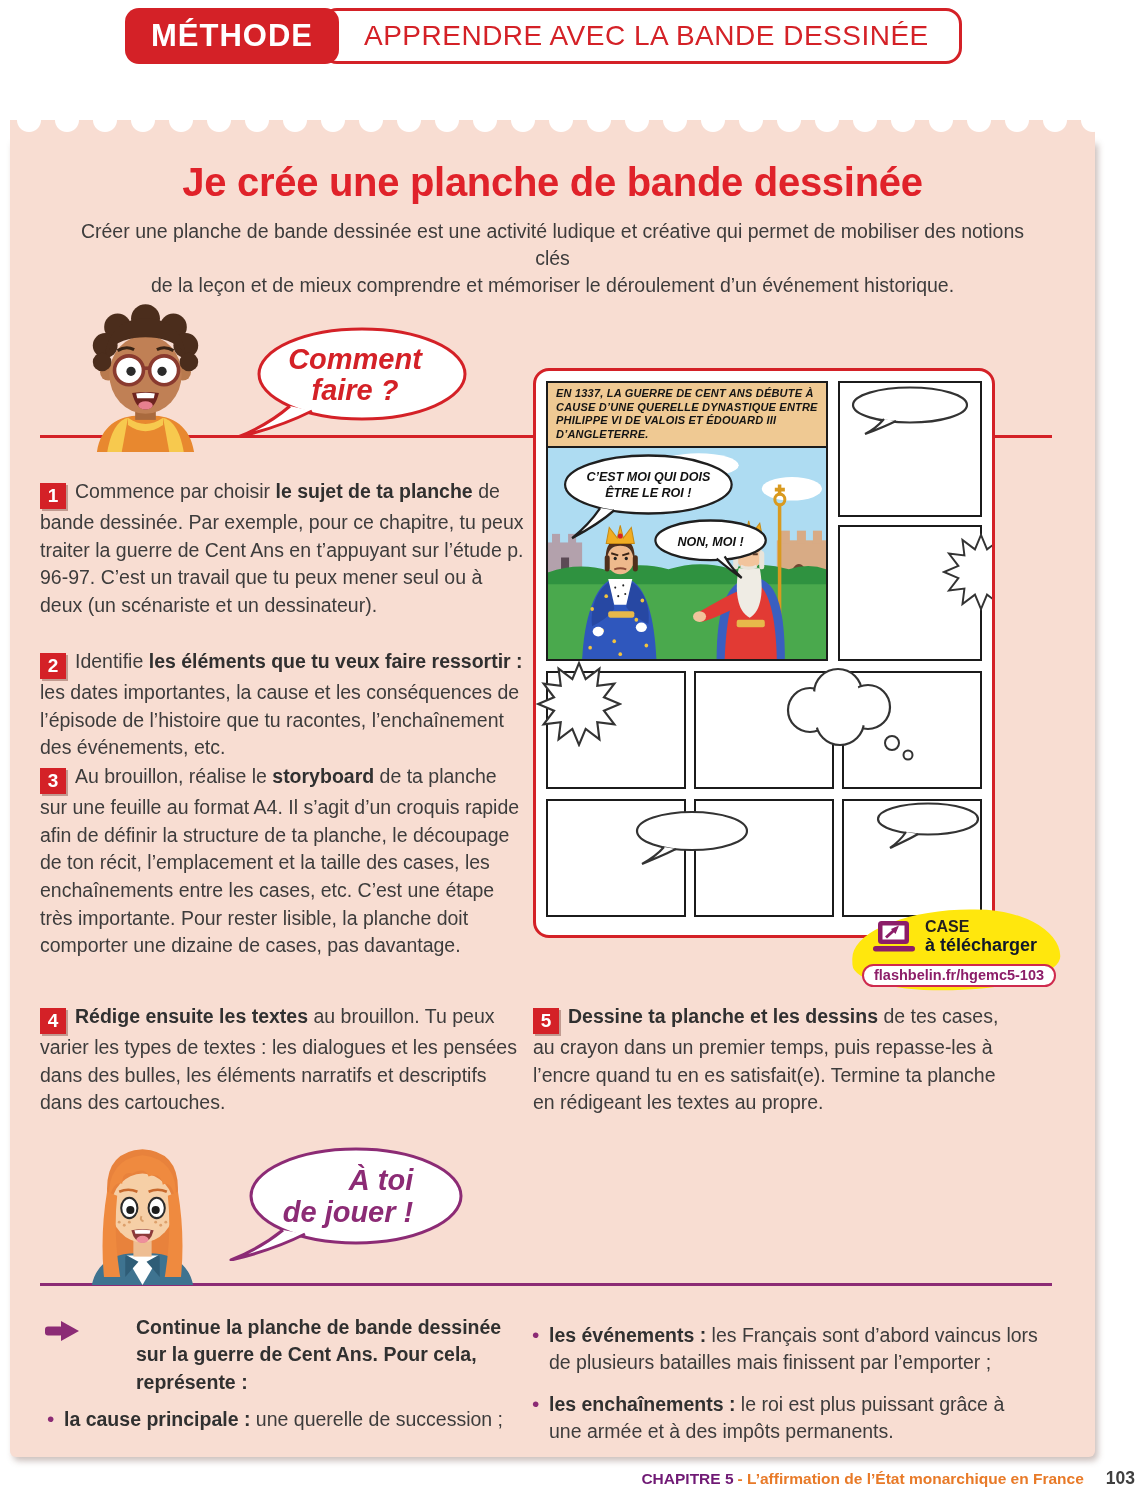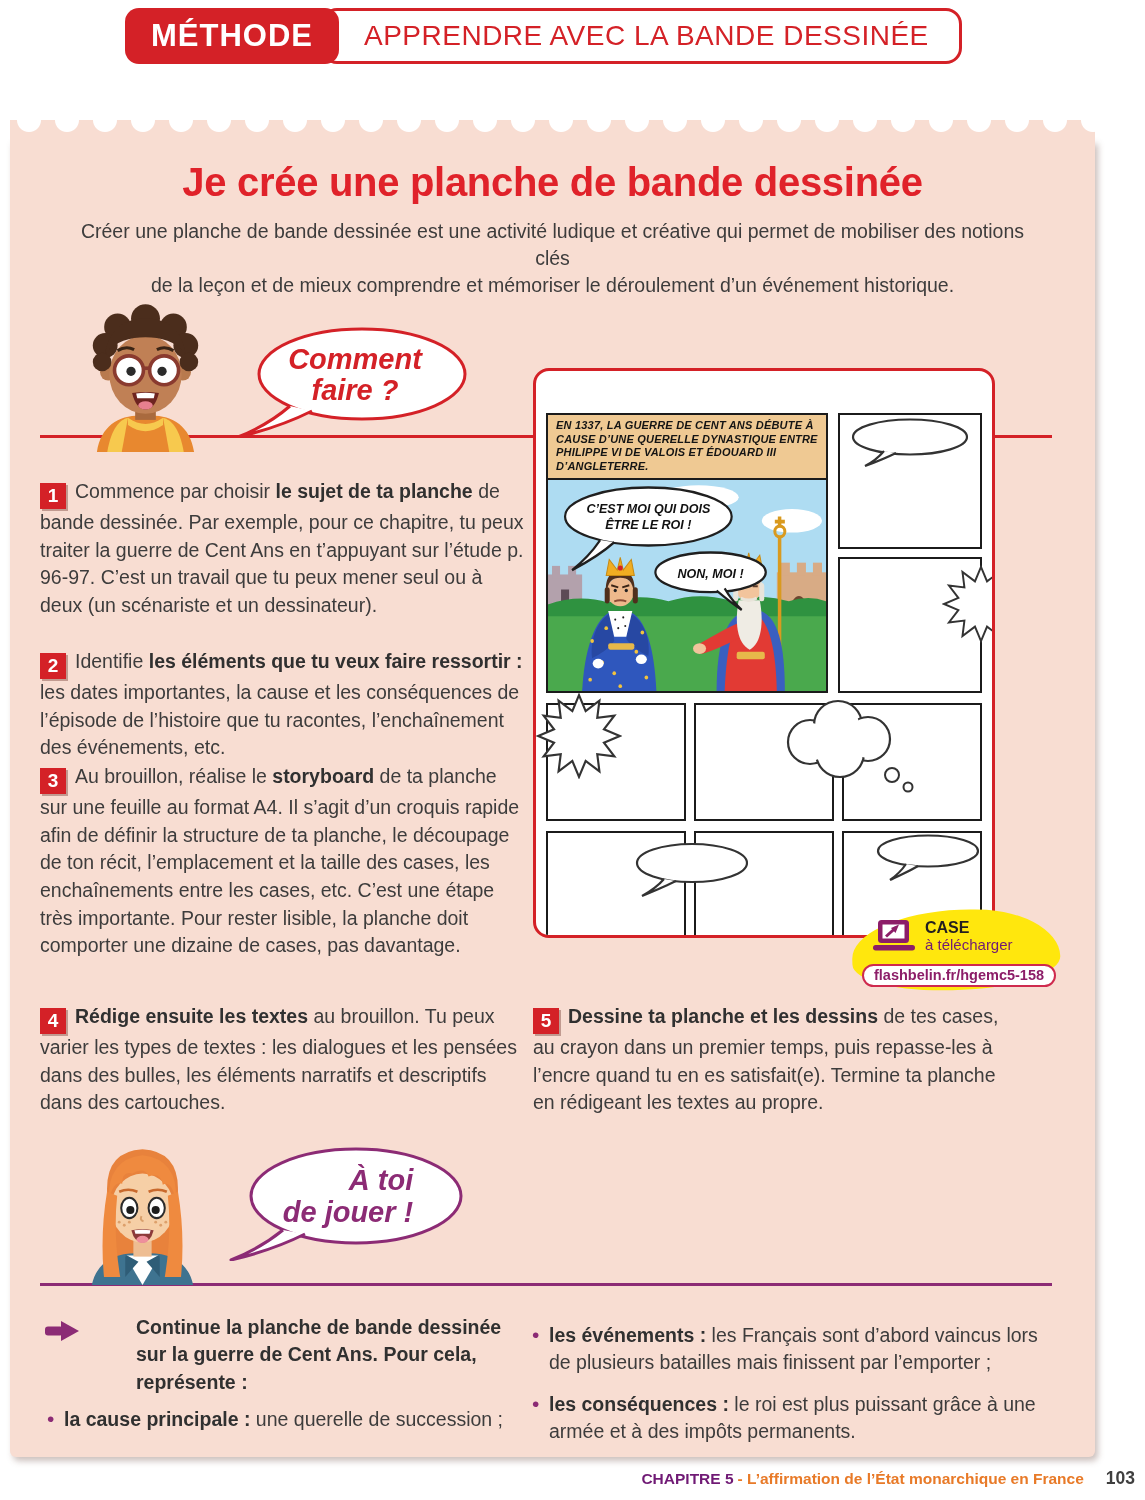--- a/index.html
+++ b/index.html
@@ -49,21 +49,21 @@
   .step .num { display:inline-block; width:26px; height:26px; background:#d42127; color:#fff;
     font-weight:bold; font-size:19px; text-align:center; line-height:26px; margin-right:9px;
     vertical-align:-4px; box-shadow:2px 2px 0 rgba(170,125,115,.7); }
   .b { font-weight:bold; color:#303030; }
   .s1 { top:358px; } .s2 { top:528px; } .s3 { top:643px; } .s4 { top:883px; }
   .s5 { left:523px; top:883px; }
 
   
   .comic { position:absolute; left:523px; top:248px; width:462px; height:570px; background:#fff;
     border:3px solid #d42127; border-radius:16px; padding:10px; z-index:3; overflow:hidden; }
-  .comic-inner { position:relative; width:100%; height:100%;margin-top:32px; }
+  .comic-inner { position:relative; width:100%; height:100%; }
   .panel { position:absolute; background:#fff; border:2.5px solid #1b1b1b; }
   .panel-kings { left:0; top:0; width:282px; height:280px; display:flex; flex-direction:column; }
   .panel-a { left:292px; top:0; width:144px; height:136px; }
   .panel-b { left:292px; top:144px; width:144px; height:136px; }
   .panel-c { left:0; top:290px; width:140px; height:118px; }
   .panel-d { left:148px; top:290px; width:140px; height:118px; }
   .panel-e { left:296px; top:290px; width:140px; height:118px; }
   .panel-f { left:0; top:418px; width:140px; height:118px; }
   .panel-g { left:148px; top:418px; width:140px; height:118px; }
   .panel-h { left:296px; top:418px; width:140px; height:118px; }
@@ -74,21 +74,21 @@
   .scene svg { display:block; width:100%; height:100%; }
   .float-bubble { position:absolute; z-index:2; }
 
   
   .dl-badge { position:absolute; left:842px; top:790px; width:208px; height:80px; z-index:4; }
   .dl-blob { position:absolute; inset:0; background:#ffe70d;
     border-radius:55% 45% 50% 50% / 60% 65% 40% 38%; transform:rotate(-2deg); }
   .dl-row { position:absolute; left:20px; top:9px; display:flex; gap:9px; align-items:center; }
   .dl-text { line-height:1.05; }
   .dl-t1 { font-size:16px; font-weight:bold; color:#231f20; }
-  .dl-t2 { font-size:15px; font-weight:normal; color:#701a75; }
+  .dl-t2 { font-size:18px; font-weight:bold; color:#0f172a; }
   .dl-link { position:absolute; left:10px; bottom:3px; background:#fff; border:2px solid #cf2a4e;
     border-radius:14px; padding:1px 10px 2px; font-size:14.5px; font-weight:bold; color:#8c1d68;
     text-decoration:none; display:inline-block; }
 
   
   .bottom-left { position:absolute; left:35px; top:1194px; width:478px; z-index:2; }
   .bottom-right { position:absolute; left:520px; top:1202px; width:512px; z-index:2; }
   .lead-row { display:flex; align-items:flex-start;gap:47px; }
   .lead-row svg { flex:none; margin-top:7px; }
   .lead { font-size:19.5px; font-weight:bold; color:#303030; line-height:1.4; margin-left:10px; }
@@ -325,21 +325,21 @@
         <rect x="10.5" y="5.5" width="22" height="14" fill="#fff"></rect>
         <path d="M14,17.5 L24,8.5" stroke="#8c1d68" stroke-width="3"></path>
         <polygon points="27,5.5 19,9 23.5,14" fill="#8c1d68"></polygon>
         <rect x="1" y="26" width="42" height="5.5" rx="2.7" fill="#8c1d68"></rect>
       </svg>
       <div class="dl-text">
         <div class="dl-t1">CASE</div>
         <div class="dl-t2">à télécharger</div>
       </div>
     </div>
-    <a class="dl-link" href="#">flashbelin.fr/hgemc5-158</a>
+    <a class="dl-link" href="#">flashbelin.fr/hgemc5-103</a>
   </div>
 
   <div class="avatar" style="left:55px; top:1013px; width:155px; height:152px;">
     <svg viewBox="0 0 150 150" width="155" height="152">
       <path d="M40,150 L40,55 Q40,18 75,16 Q110,18 110,55 L110,150 Z" fill="#e8823c"></path>
       <path d="M25,150 C30,126 50,117 75,119 C100,117 120,126 125,150 Z" fill="#3e7390"></path>
       <polygon points="58,121 92,121 75,150" fill="#fff"></polygon>
       <path d="M58,120 L71,127 L58,142 Z" fill="#2f5d77"></path>
       <path d="M92,120 L79,127 L92,142 Z" fill="#2f5d77"></path>
       <rect x="66" y="102" width="18" height="20" fill="#eebd92"></rect>
@@ -394,21 +394,21 @@
       <span>une querelle de succession ;</span>
     </div>
   </div>
 
   <div class="bottom-right">
     <div class="bullet">
       <span class="blabel">les événements :</span>
       <span>les Français sont d’abord vaincus lors de plusieurs batailles mais finissent par l’emporter ;</span>
     </div>
     <div class="bullet">
-      <span class="blabel">les conséquences :</span>
+      <span class="blabel">les enchaînements :</span>
       <span>le roi est plus puissant grâce à une armée et à des impôts permanents.</span>
     </div>
   </div>
 </div>
 
 <div class="footer">
   <span class="f-chap">CHAPITRE 5</span><span class="f-title">- L’affirmation de l’État monarchique en France</span><span class="f-page">103</span>
 </div>
 
 </body></html>

